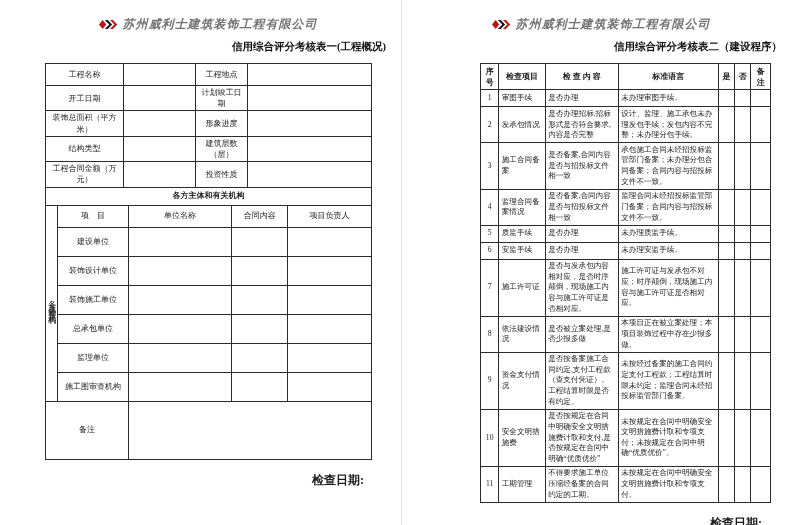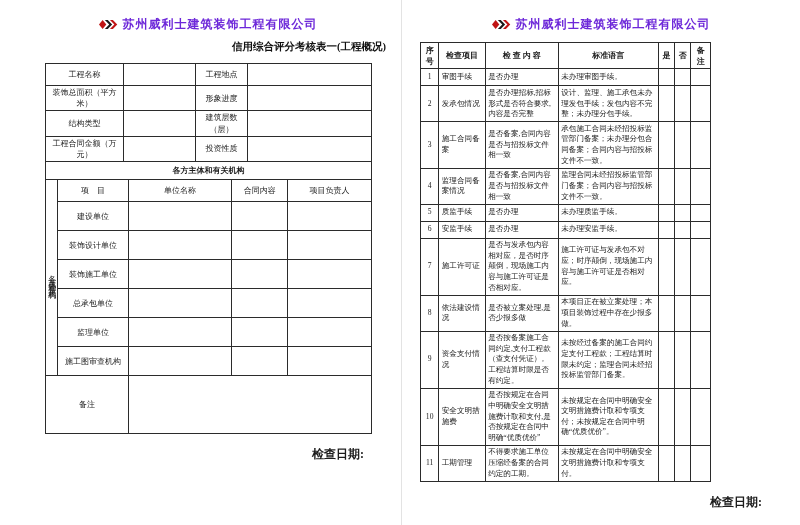--- a/index.html
+++ b/index.html
@@ -6,21 +6,21 @@
   body{
     width:800px;height:525px;position:relative;background:#ffffff;
     font-family:"Liberation Serif","DejaVu Serif",serif;
     color:#1c1c1c;overflow:hidden;
   }
   .page-divider{position:absolute;left:401px;top:0;width:1px;height:525px;background:#e3e3e3;}
   .page{position:absolute;top:16px;}
   .page-left{left:30px;width:356px;}
   .page-right{left:420px;width:362px;}
   .title-row{display:flex;align-items:center;justify-content:center;gap:5px;}
-  .company-name{font-weight:bold;font-size:12px;letter-spacing:1px;color:#6d28d9;}
+  .company-name{font-weight:bold;font-size:12px;letter-spacing:1px;color:#737373;font-style:italic;}
   .logo{display:inline-block;line-height:0;}
   .subtitle{text-align:right;font-weight:bold;font-size:10.5px;margin-top:7px;color:#111;}
   .tbl{border-collapse:collapse;table-layout:fixed;width:100%;}
   .tbl td{border:1px solid #2b2b2b;font-size:8px;line-height:1.4;padding:1px 3px;
           vertical-align:middle;word-break:break-all;}
   .tbl-stack{margin-top:9px;}
   .tbl-stack .tbl + .tbl{margin-top:-1px;}
   
   .left-tables{width:327px;margin-left:15px;}
   .info-tbl td{height:19px;margin-left:44px;}
@@ -30,21 +30,21 @@
   .party-row td{height:26px;}
   .party-row .party-name{text-align:center;}
   .vert-cell{writing-mode:vertical-rl;text-orientation:upright;text-align:center;
              letter-spacing:2px;padding:2px 0;}
   .remark-row td{height:55px;}
   .remark-row .lab{text-align:center;}
   .check-date{font-size:12px;font-weight:bold;text-align:right;margin-top:12px;}
   .page-left .check-date{padding-right:22px;}
   .page-right .check-date{padding-right:20px;}
   
-  .right-table-wrap{width:291px;}
+  .right-table-wrap{width:291px;margin-left:60px;}
   .chk-tbl td{font-size:7.6px;padding:1.5px 2.5px;}
   .chk-tbl .hd td{font-weight:bold;text-align:center;font-size:8px;height:22px;}
   .chk-tbl .cno{text-align:center;}
   .chk-tbl .r1 td{height:13px;}
 </style>
 </head>
 <body>
 
 <div class="page-divider"></div>
 
@@ -71,20 +71,26 @@
           <col style="width:38%">
         </colgroup>
       <tbody>
           <tr>
         <td class="lab">工程名称</td>
         <td></td>
         <td class="lab">工程地点</td>
         <td></td>
       </tr>
       <tr>
+        <td class="lab">开工日期</td>
+        <td></td>
+        <td class="lab">计划竣工日期</td>
+        <td></td>
+      </tr>
+      <tr>
         <td class="lab">装饰总面积（平方米）</td>
         <td></td>
         <td class="lab">形象进度</td>
         <td></td>
       </tr>
       <tr>
         <td class="lab">结构类型</td>
         <td></td>
         <td class="lab">建筑层数（层）</td>
         <td></td>
@@ -168,20 +174,21 @@
   <div class="title-row">
     <span class="logo">
       <svg width="19" height="11" viewBox="0 0 26 14">
         <polygon points="0,7 5,1 10,7 5,13" fill="#c01515"></polygon>
         <polygon points="8,1 14,7 8,13 12,13 18,7 12,1" fill="#1a1a1a"></polygon>
         <polygon points="15,1 21,7 15,13 19,13 25,7 19,1" fill="#c01515"></polygon>
       </svg>
     </span>
     <span class="company-name">苏州威利士建筑装饰工程有限公司</span>
   </div>
+  <div class="subtitle">信用综合评分考核表二（建设程序）</div>
 
   <div class="tbl-stack right-table-wrap">
     <table class="tbl chk-tbl">
       <colgroup>
           <col style="width:6.3%">
           <col style="width:16%">
           <col style="width:25.2%">
           <col style="width:34.5%">
           <col style="width:5.6%">
           <col style="width:5.6%">

